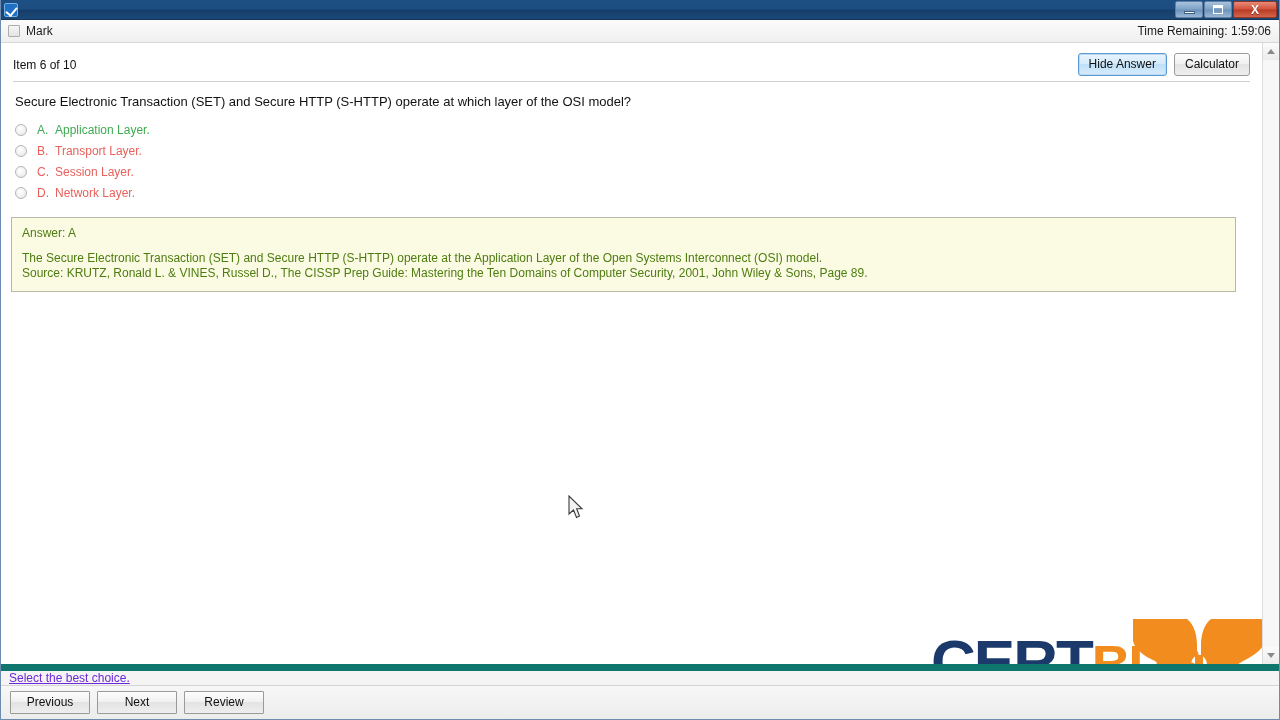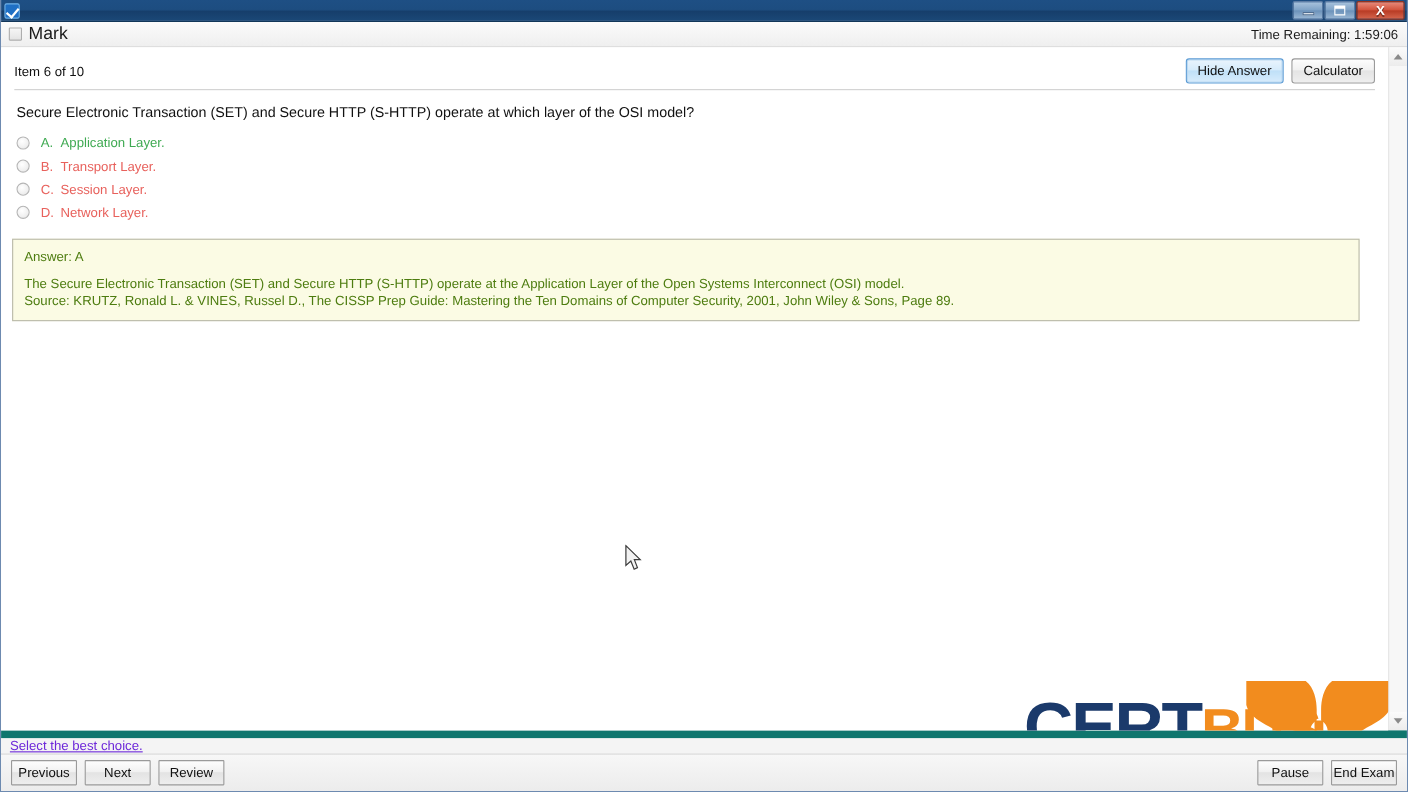--- a/index.html
+++ b/index.html
@@ -98,21 +98,21 @@
     flex: none;
   }
   .mark-check {
     width: 12px; height: 12px;
     border: 1px solid #adadad;
     background: linear-gradient(to bottom, #f6f6f6, #e4e4e4);
     border-radius: 1px;
     margin-right: 6px;
     cursor: pointer;
   }
-  .mark-label { font-size: 16px; color: #1a1a1a; }
+  .mark-label { font-size: 12px; color: #1a1a1a; }
   .time-remaining {
     margin-left: auto;
     font-size: 12px;
     color: #1a1a1a;
   }
 
   
   .body-wrap { flex: 1; display: flex; min-height: 0; }
   .content {
     flex: 1;
@@ -274,21 +274,21 @@
     height: 34px;
     background: linear-gradient(to bottom, #f7f7f7, #ececec);
     border-top: 1px solid #d5d5d5;
     display: flex; align-items: center;
     padding: 0 9px;
     gap: 7px;
     flex: none;
   }
   .nav-btn {
     font-size: 12px;
-    width: 60px;
+    width: 80px;
     text-align: center;
     padding: 3px 0 4px 0;
     border: 1px solid #9a9a9a;
     border-radius: 1px;
     background: linear-gradient(to bottom, #fdfdfd 0%, #f1f1f1 45%, #e3e3e3 50%, #eeeeee 100%);
     cursor: pointer;
     color: #101010;
     line-height: 14px;
   }
   .nav-right { margin-left: auto; display: flex; gap: 7px; }
@@ -396,19 +396,15 @@
   </div>
 
   <div class="statusbar">
     <span>Select the best choice.</span>
   </div>
 
   <div class="navbar">
     <div class="nav-btn">Previous</div>
     <div class="nav-btn">Next</div>
     <div class="nav-btn">Review</div>
-    <div class="nav-right">
-      <div class="nav-btn">Pause</div>
-      <div class="nav-btn">End Exam</div>
-    </div>
   </div>
 
 </div>
 
 </body></html>

